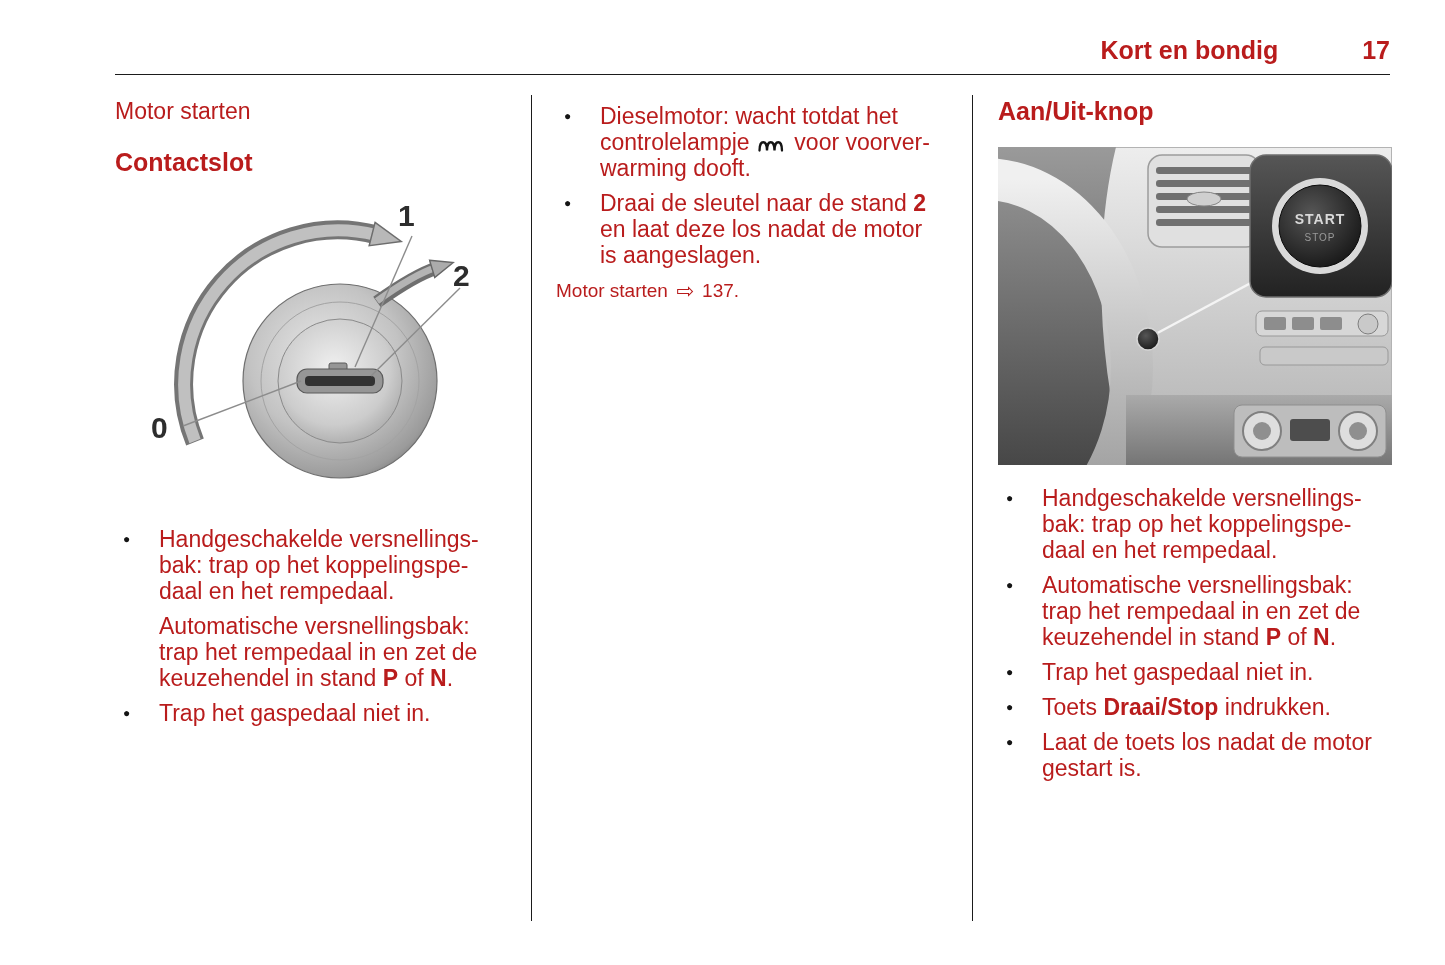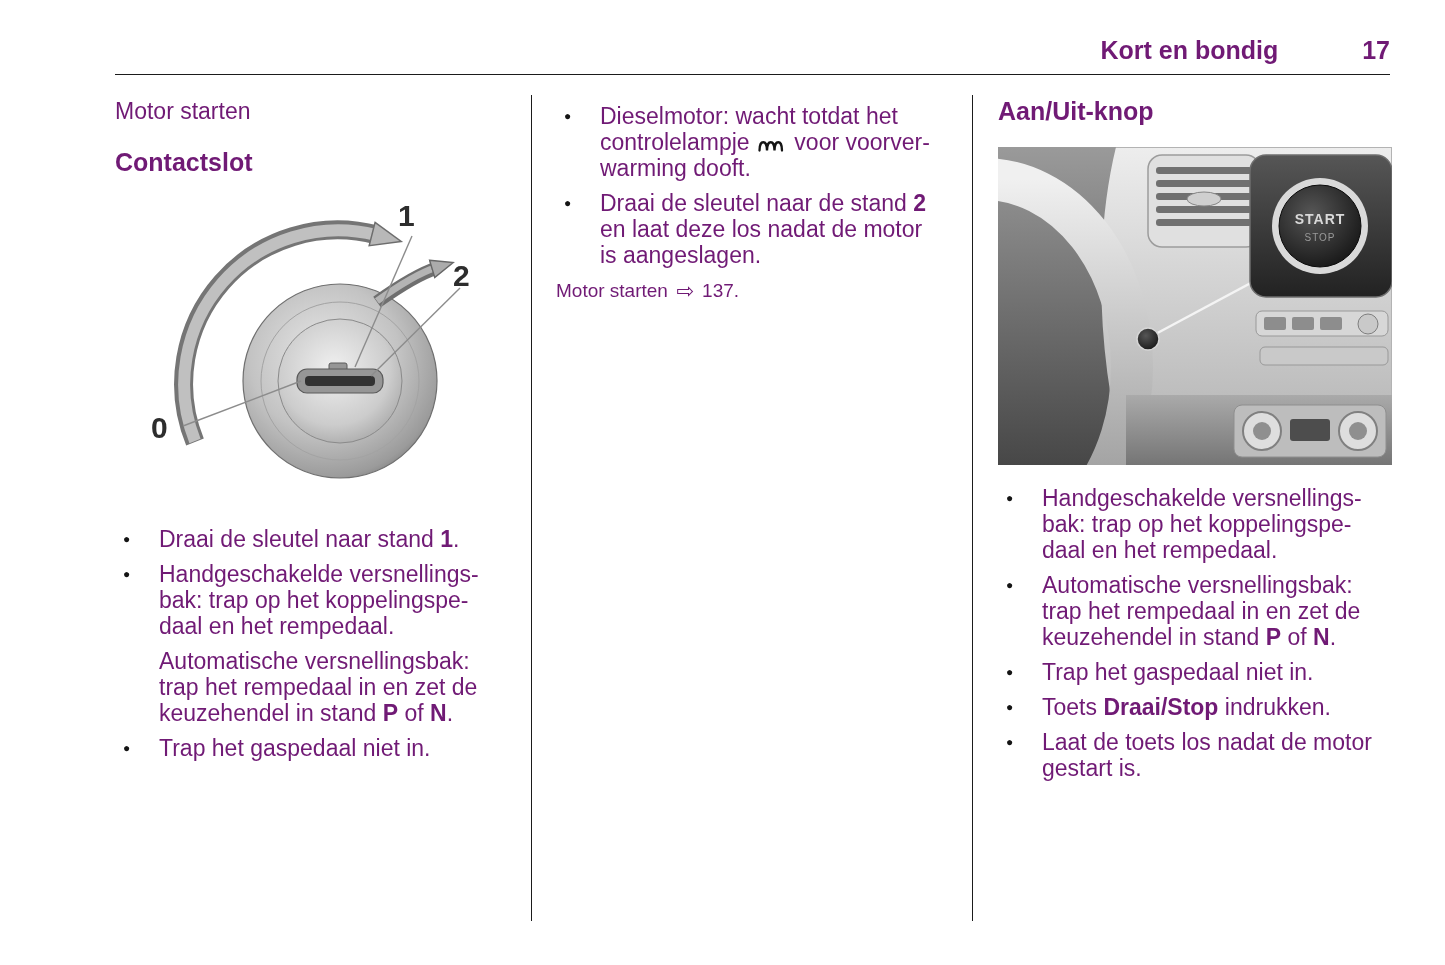--- a/index.html
+++ b/index.html
@@ -3,21 +3,21 @@
 <meta charset="utf-8">
 <style>
   * { box-sizing: border-box; }
   html,body { margin:0; padding:0; background:#ffffff; }
   .page {
     position: relative;
     width: 1445px;
     height: 965px;
     background: #ffffff;
     font-family: "Liberation Sans", "DejaVu Sans", sans-serif;
-    color: #701a75;
+    color: #b91c1c;
     overflow: hidden;
   }
   .header {
     position: absolute;
     top: 36px; left: 115px; width: 1275px;
     display: flex; justify-content: flex-end; align-items: baseline; gap: 84px;
     font-size: 25px; font-weight: 700;
   }
   .rule { position: absolute; top: 74px; left: 115px; width: 1275px; height: 1px; background: #1b1b1b; }
   .vsep { position: absolute; top: 95px; width: 1px; height: 826px; background: #1b1b1b; }
@@ -125,21 +125,20 @@
         <line x1="345" y1="100" x2="256" y2="188" stroke="#8c8c8c" stroke-width="1.4"></line>
         <line x1="68" y1="238" x2="186" y2="193" stroke="#8c8c8c" stroke-width="1.4"></line>
 
         <text class="fig-label" x="283" y="38" font-size="30">1</text>
         <text class="fig-label" x="338" y="98" font-size="30">2</text>
         <text class="fig-label" x="36" y="250" font-size="30">0</text>
       </svg>
     </figure>
 
     <ul class="bullets">
-        <li><span>Draai de sleutel naar stand </span><b>1</b><span>.</span></li>
         <li><span>Handgeschakelde versnellings-
 bak: trap op het koppelingspe-
 daal en het rempedaal.</span></li>
         <li class="continuation"><span>Automatische versnellingsbak:
 trap het rempedaal in en zet de
 keuzehendel in stand </span><b>P</b><span> of </span><b>N</b><span>.</span></li>
         <li><span>Trap het gaspedaal niet in.</span></li>
       </ul>
   </section>
 

